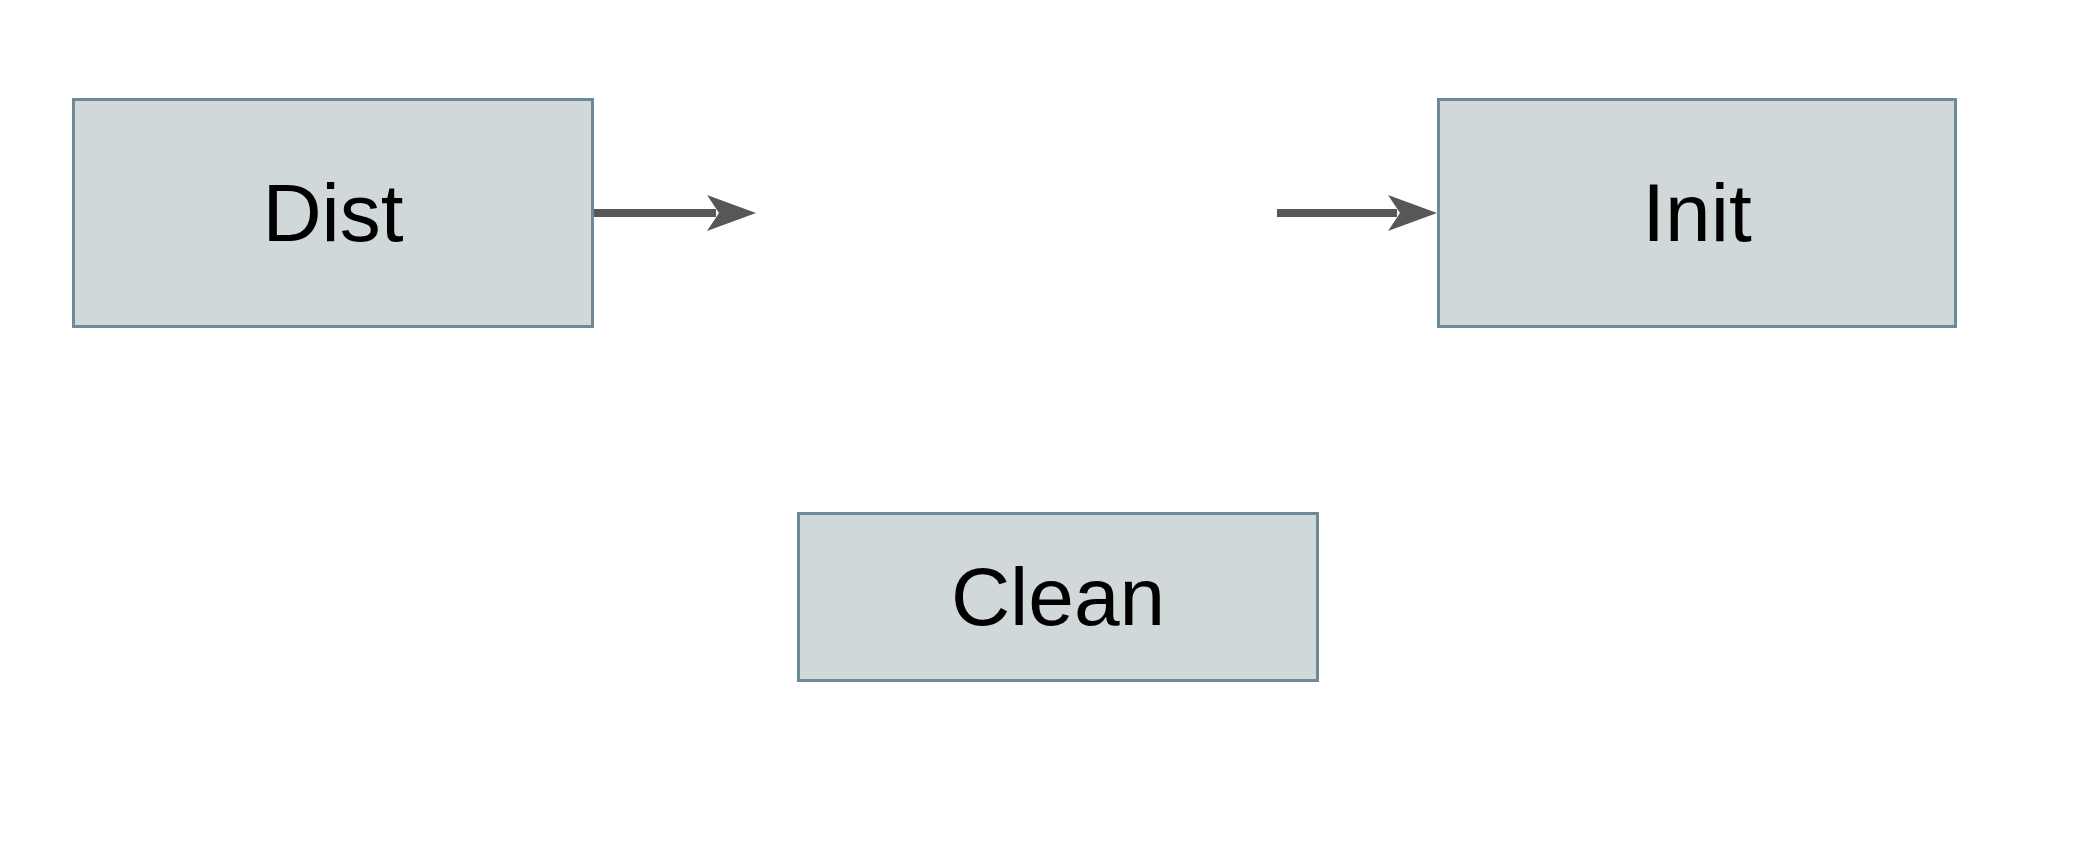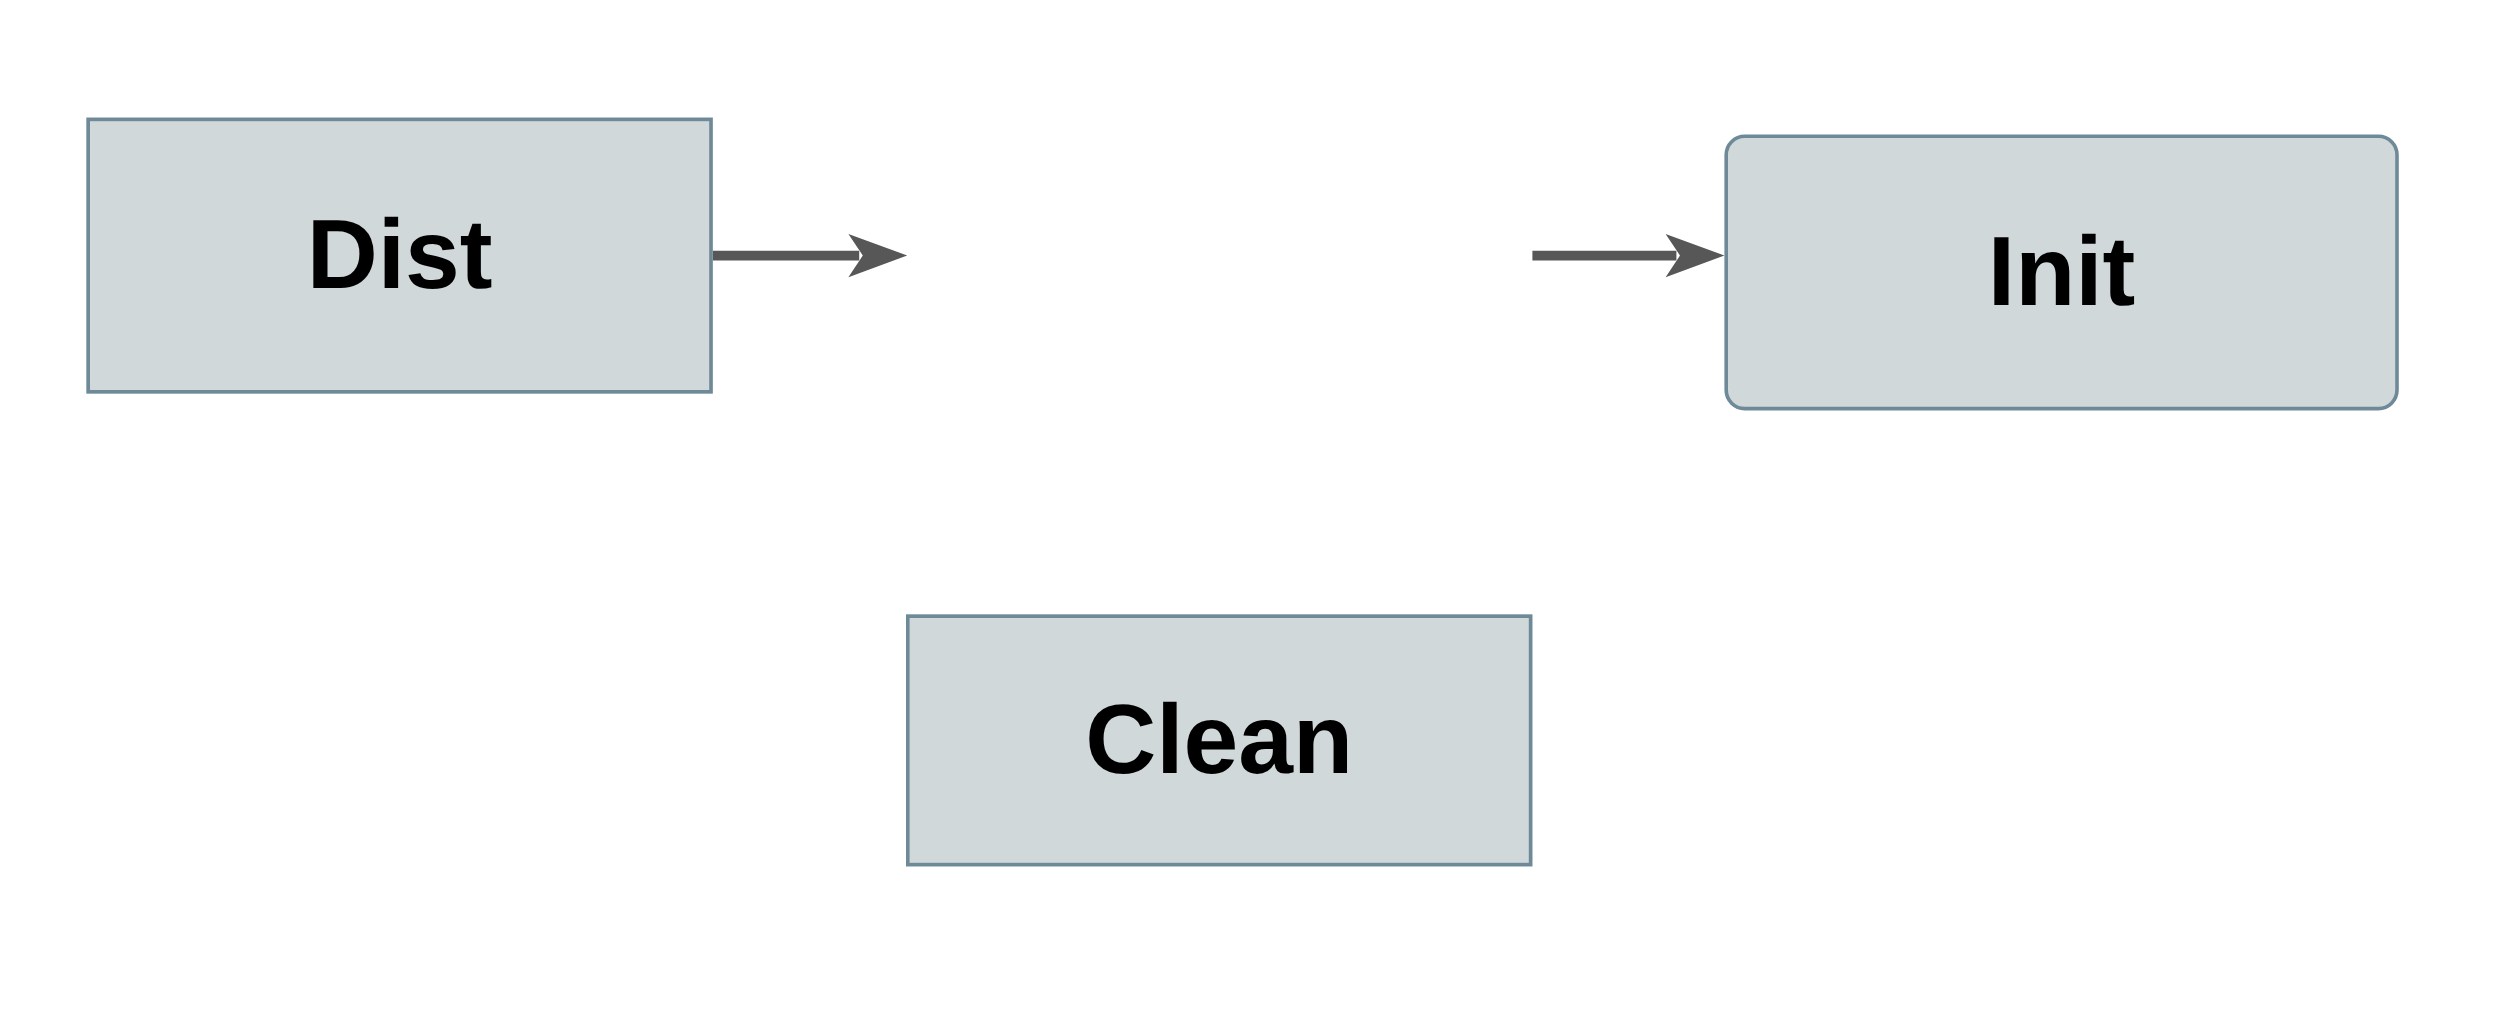--- a/index.html
+++ b/index.html
@@ -32,30 +32,30 @@
     box-sizing: border-box;
     background: var(--node-fill, #d1d8da);
     border: 3px solid var(--node-border, #6e8a98);
     display: flex;
     align-items: center;
     justify-content: center;
   }
   .node-label {
     color: var(--label-text, #000000);
     font-size: 82px;
-    font-weight: 700;
+    font-weight: 400;
     line-height: 1;
     letter-spacing: 0px;
     white-space: nowrap;
     user-select: none;
   }
   .node-dist    { left: 72px;   top: 98px;  width: 522px; height: 230px; }
   .node-compile { left: 756px;  top: 98px;  width: 521px; height: 230px; }
-  .node-init    { left: 1437px; top: 112px;  width: 562px; height: 230px; border-radius: 17px; }
-  .node-clean   { left: 755px;  top: 512px; width: 522px; height: 210px; }
+  .node-init    { left: 1437px; top: 98px;  width: 520px; height: 230px; }
+  .node-clean   { left: 797px;  top: 512px; width: 522px; height: 170px; }
 </style>
 </head>
 <body style="background: rgb(255, 255, 255);">
 
 <div class="canvas">
 
   <svg class="connector-layer" viewBox="0 0 2078 848">
 
     <g>
       <line x1="594" y1="213" x2="716" y2="213" stroke-width="8" style="stroke: var(--arrow, #575757);"></line>

